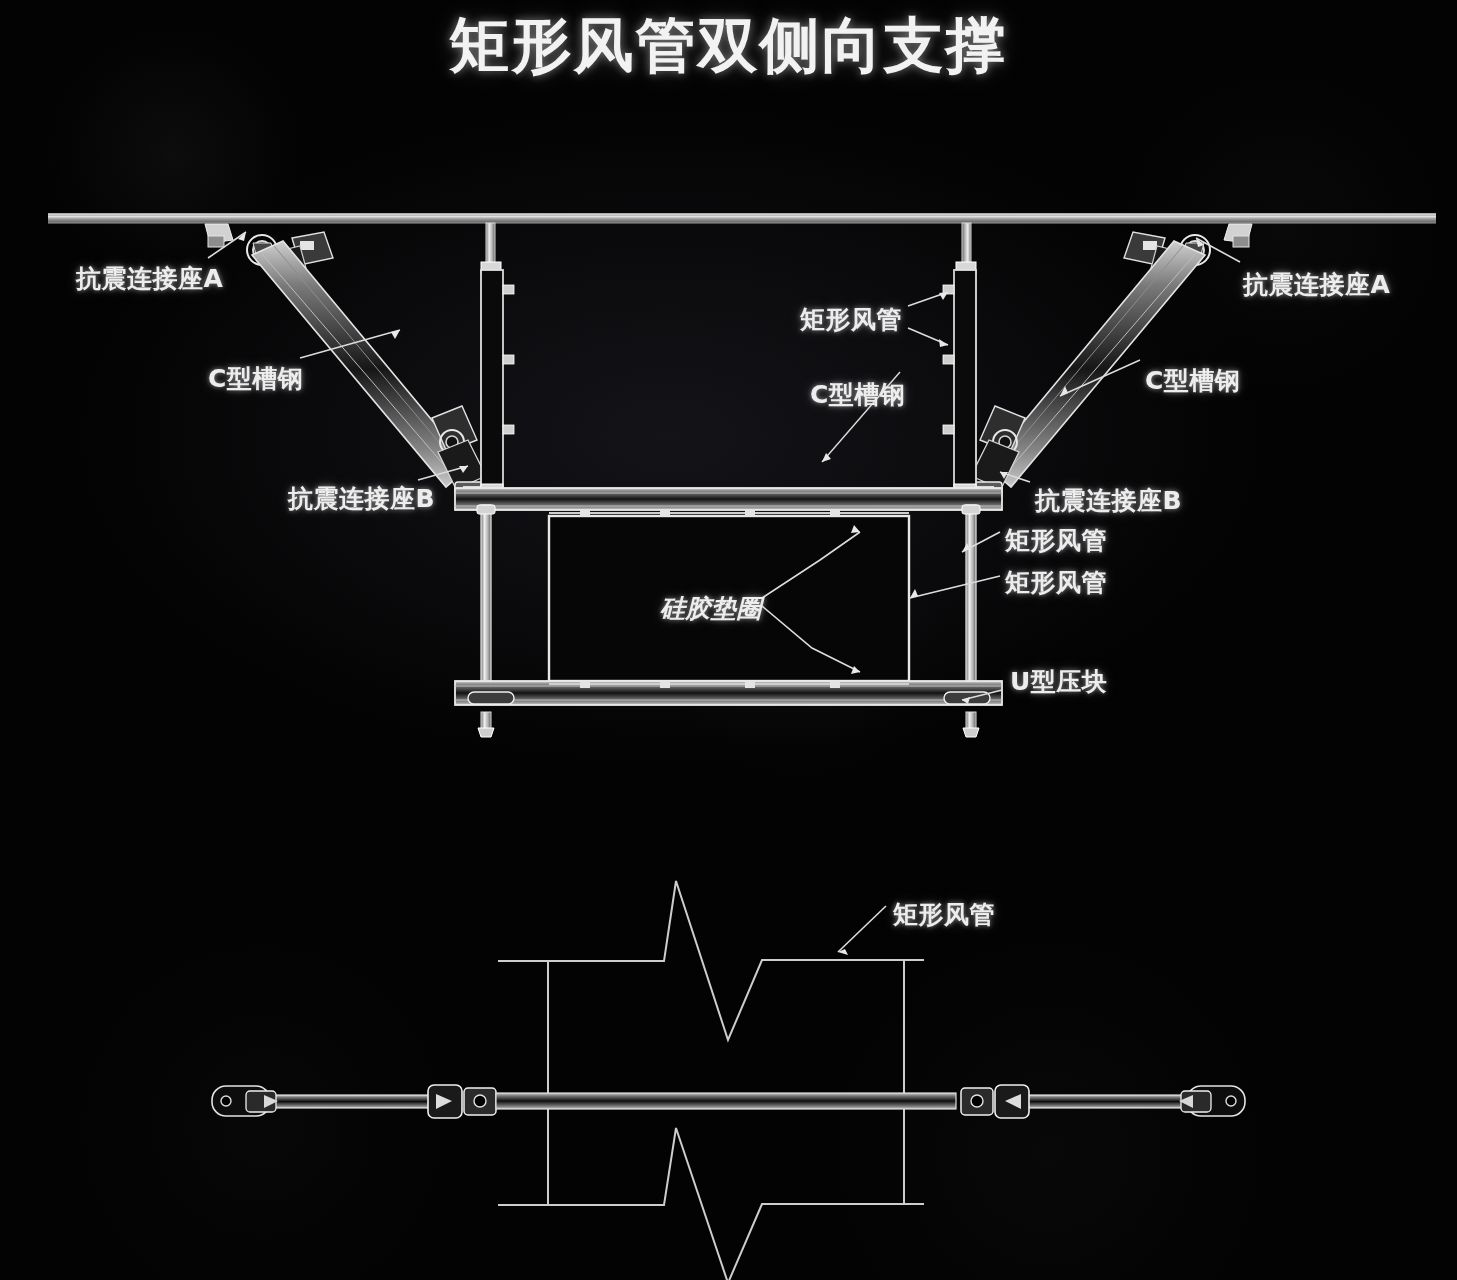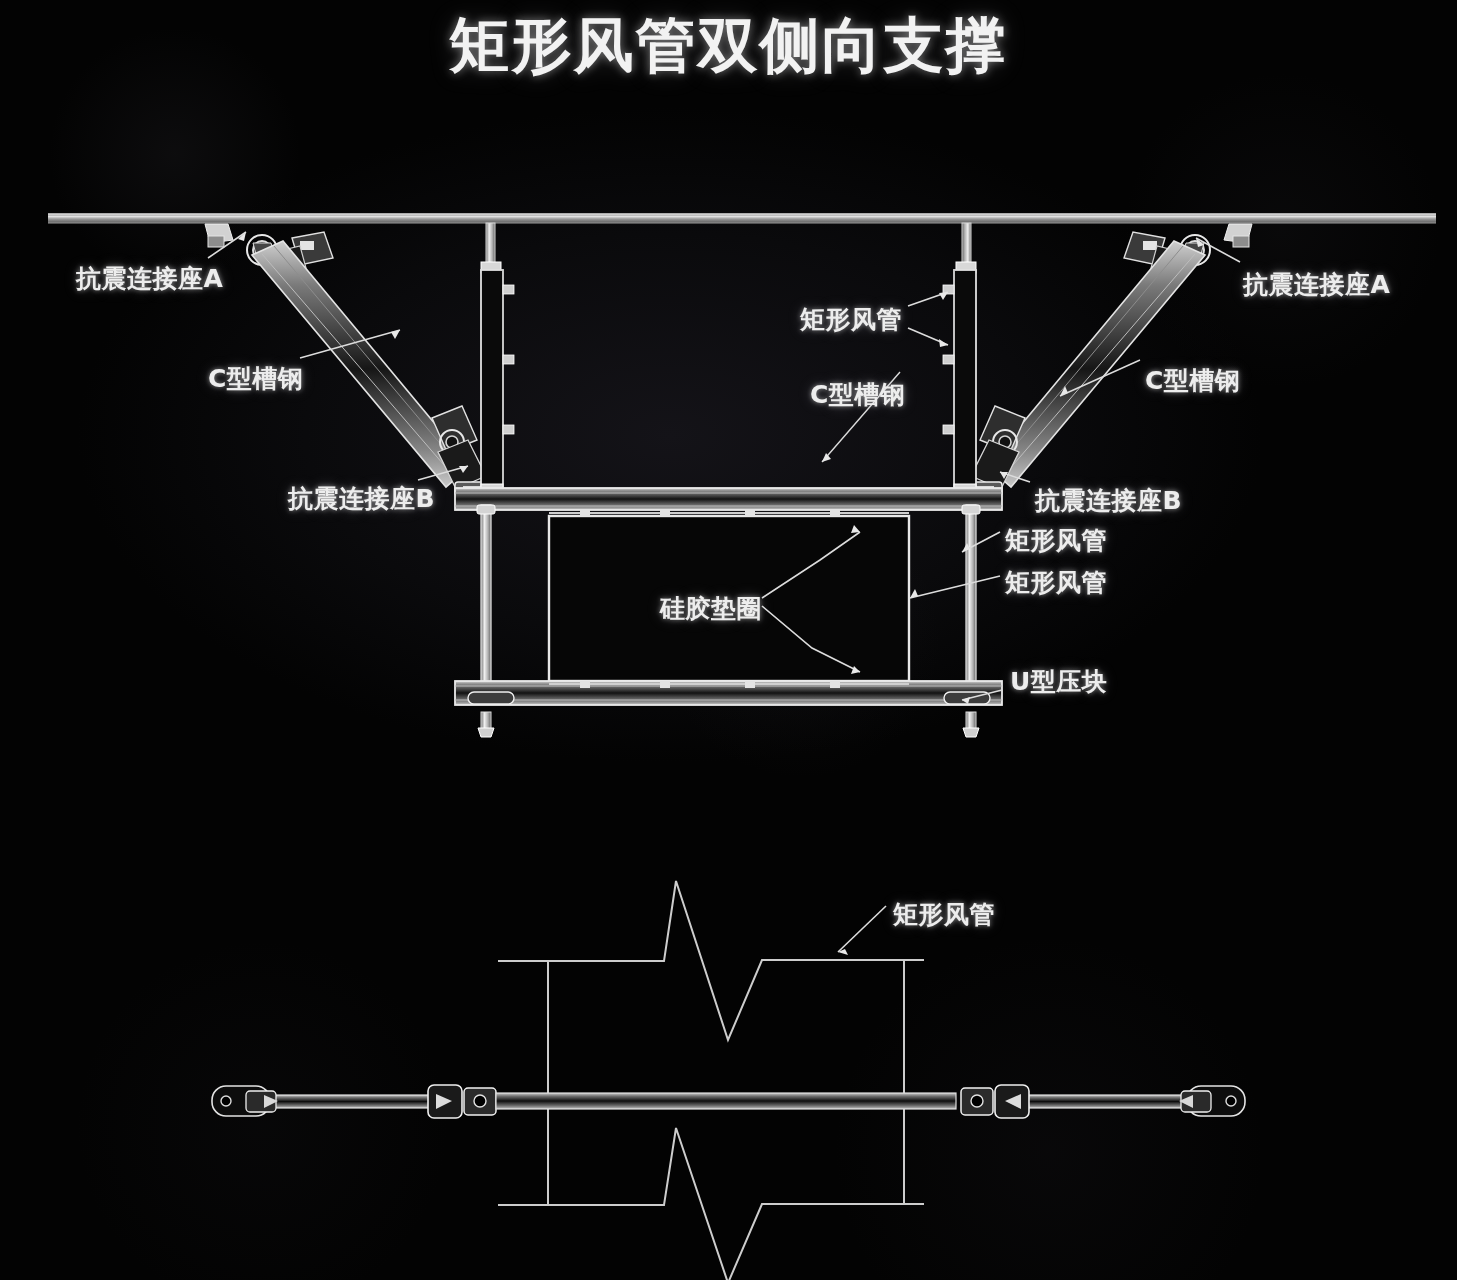--- a/index.html
+++ b/index.html
@@ -345,17 +345,17 @@
   <div class="lbl" style="left:76px;  top:262px;">抗震连接座A</div>
   <div class="lbl" style="left:208px; top:362px;">C型槽钢</div>
   <div class="lbl" style="left:288px; top:482px;">抗震连接座B</div>
   <div class="lbl" style="left:800px; top:303px;">矩形风管</div>
   <div class="lbl" style="left:810px; top:378px;">C型槽钢</div>
   <div class="lbl" style="left:1243px;top:268px;">抗震连接座A</div>
   <div class="lbl" style="left:1145px;top:364px;">C型槽钢</div>
   <div class="lbl" style="left:1035px;top:484px;">抗震连接座B</div>
   <div class="lbl" style="left:1005px;top:524px;">矩形风管</div>
   <div class="lbl" style="left:1005px;top:566px;">矩形风管</div>
-  <div class="lbl" style="left:660px; top:592px;">硅胶垫圈</div>
+  <div class="lbl" style="left:660px; top:592px;font-style:italic;">硅胶垫圈</div>
   <div class="lbl" style="left:1010px;top:665px;">U型压块</div>
   <div class="lbl" style="left:893px; top:898px;">矩形风管</div>
 
 </div>
 
 </body></html>

